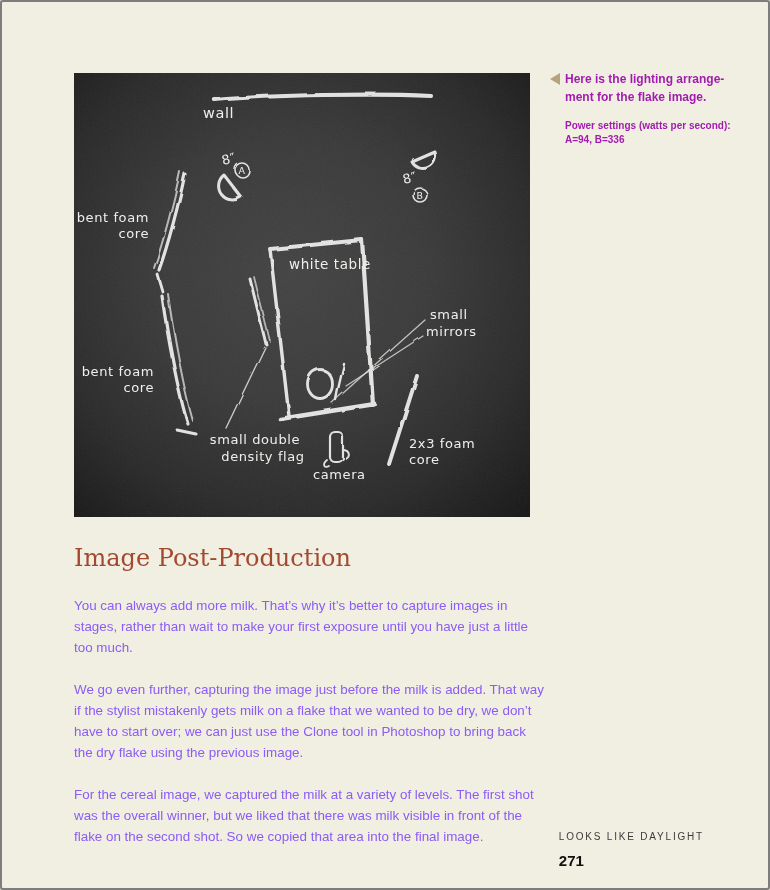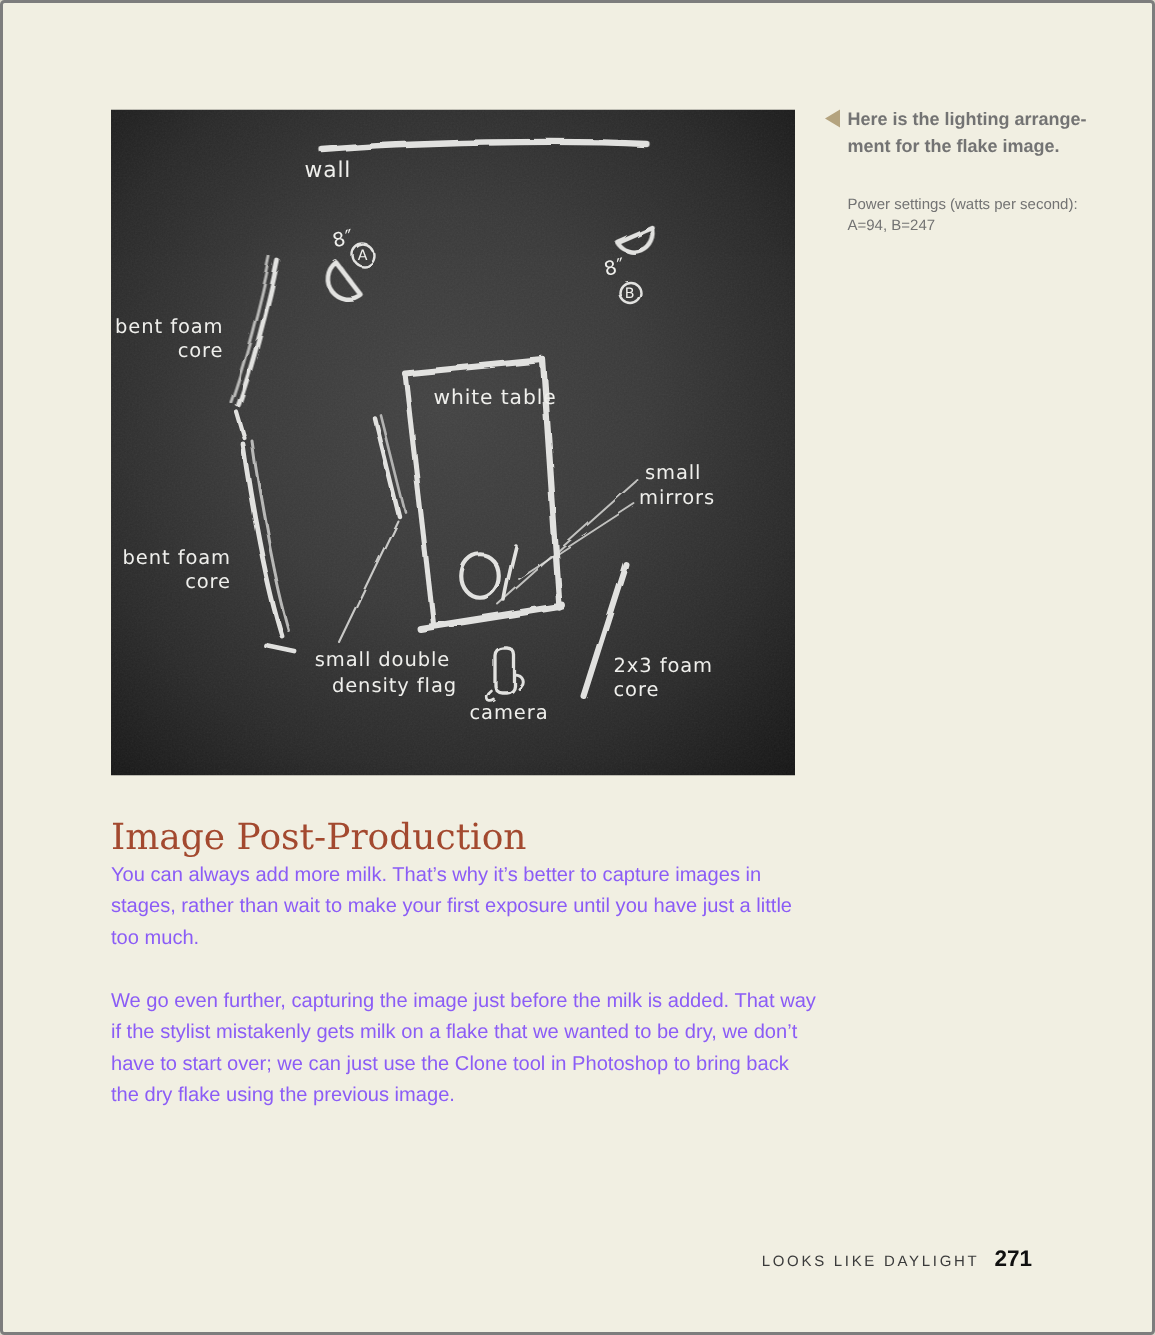--- a/index.html
+++ b/index.html
@@ -18,45 +18,45 @@
   .diagram{
     position:absolute;left:72px;top:71px;width:456px;height:444px;
   }
   .diagram svg{display:block;width:456px;height:444px;}
   .chalk-label{
     font-family:"DejaVu Sans", sans-serif;
     fill:#efefec;letter-spacing:.6px;
   }
 
   
-  .note{position:absolute;left:563px;top:69px;width:168px;color:#737373;}
+  .note{position:absolute;left:563px;top:69px;width:168px;color:#a21caf;}
   .note-arrow{
     position:absolute;left:548px;top:71px;width:0;height:0;
     border-top:6px solid transparent;border-bottom:6px solid transparent;
     border-right:10px solid #b4a37e;
   }
   .note-main{font-size:12px;line-height:17.5px;font-weight:bold;}
-  .note-power{font-size:10px;line-height:13.5px;margin-top:24px;font-weight:normal;}
+  .note-power{font-size:10px;line-height:13.5px;margin-top:13px;font-weight:bold;}
   .note div{white-space:nowrap;}
 
   
   .article{position:absolute;left:72px;top:543px;width:470px;}
   .article h1{
-    margin:0 0 0 0;
+    margin:0 0 23px 0;
     font-family:"DejaVu Serif","Liberation Serif",serif;
     font-weight:normal;font-size:24px;line-height:27px;
   }
   .article p{
     margin:0 0 21px 0;font-size:13.4px;line-height:21px;color:#8b5cf6;
   }
 
   
   .footer{
-    position:absolute;top:829px;right:80px;
-    display:flex;align-items:baseline;gap:10px;
+    position:absolute;top:829px;right:64px;
+    display:flex;align-items:baseline;gap:10px;flex-direction:column;
   }
   .footer .chapter{font-size:10px;letter-spacing:1.8px;color:#3b3b3b;}
   .footer .pagenum{font-size:15px;font-weight:bold;color:#101010;}
 </style>
 </head>
 <body>
 
 <div class="page">
 
   <div class="diagram">
@@ -152,28 +152,29 @@
   </div>
 
   <div class="note-arrow"></div>
   <div class="note">
     <div class="note-main">
       <div>Here is the lighting arrange-</div>
       <div>ment for the flake image.</div>
     </div>
     <div class="note-power">
       <div>Power settings (watts per second):</div>
-      <div>A=94, B=247</div>
+      <div>A=94, B=336</div>
     </div>
   </div>
 
   <div class="article">
     <h1 style="color:#a3492f;">Image Post-Production</h1>
     <p>You can always add more milk. That’s why it’s better to capture images in stages, rather than wait to make your first exposure until you have just a little too much.</p>
     <p>We go even further, capturing the image just before the milk is added. That way if the stylist mistakenly gets milk on a flake that we wanted to be dry, we don’t have to start over; we can just use the Clone tool in Photoshop to bring back the dry flake using the previous image.</p>
+    <p>For the cereal image, we captured the milk at a variety of levels. The first shot was the overall winner, but we liked that there was milk visible in front of the flake on the second shot. So we copied that area into the final image.</p>
   </div>
 
   <div class="footer">
     <span class="chapter">LOOKS LIKE DAYLIGHT</span>
     <span class="pagenum">271</span>
   </div>
 
 </div>
 
 </body></html>

